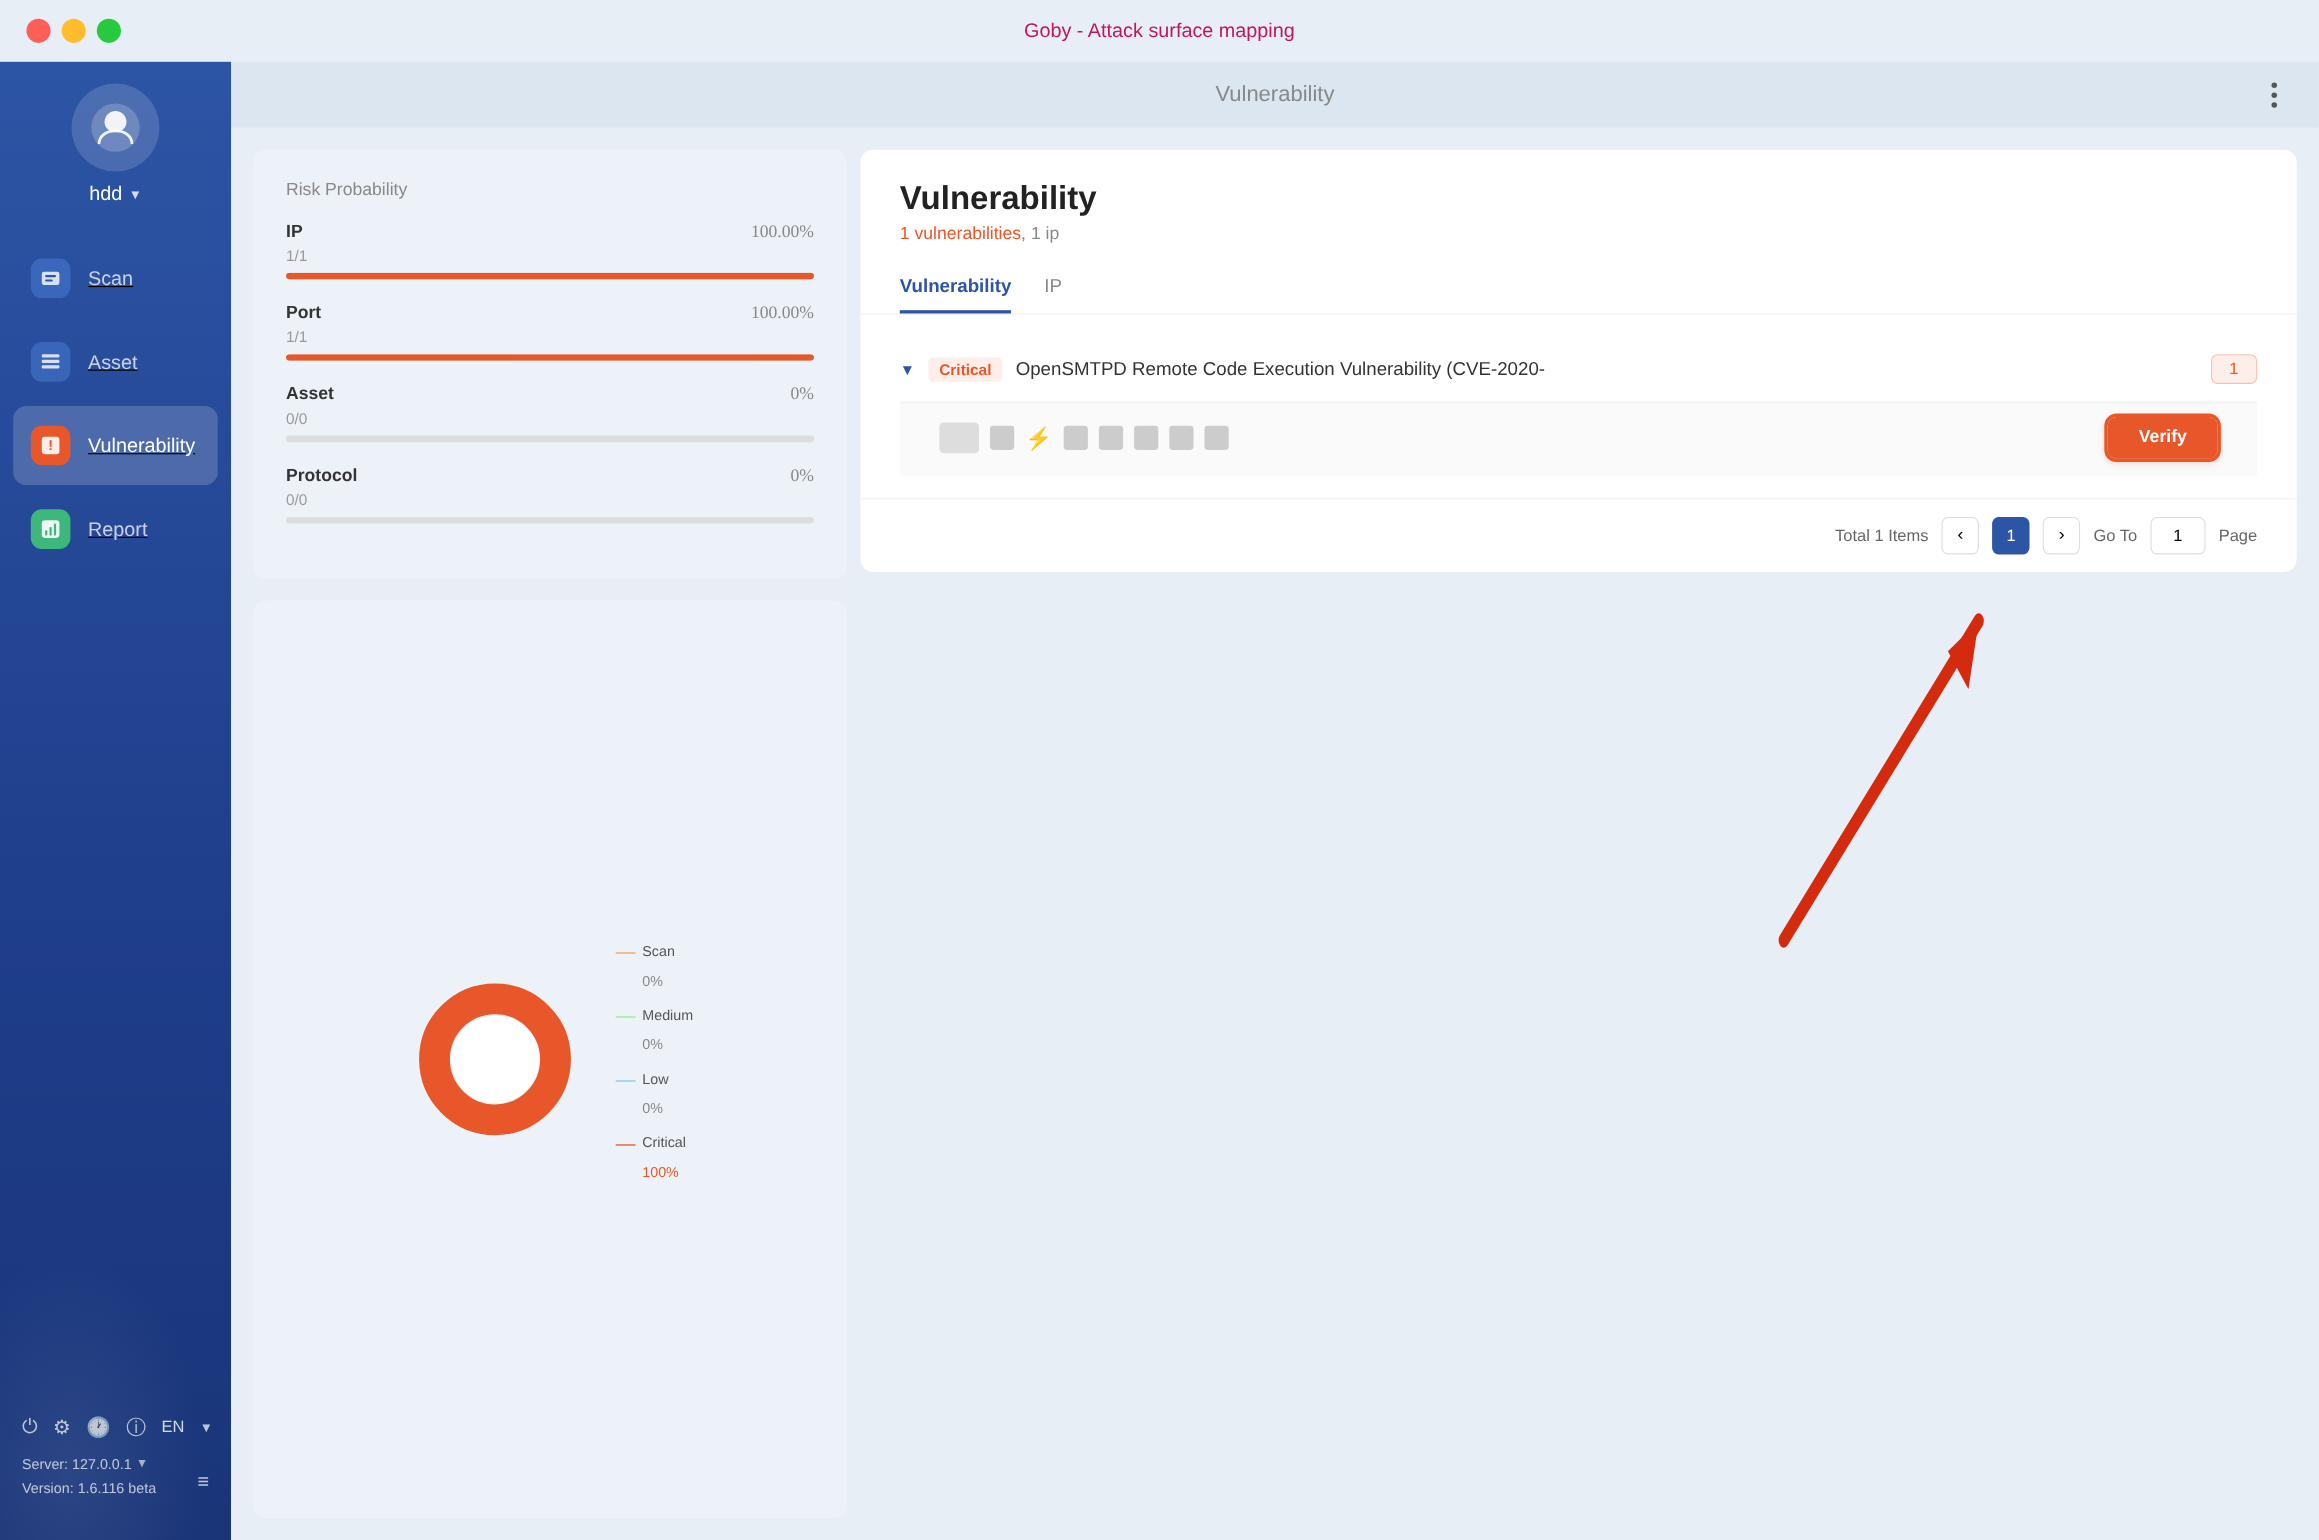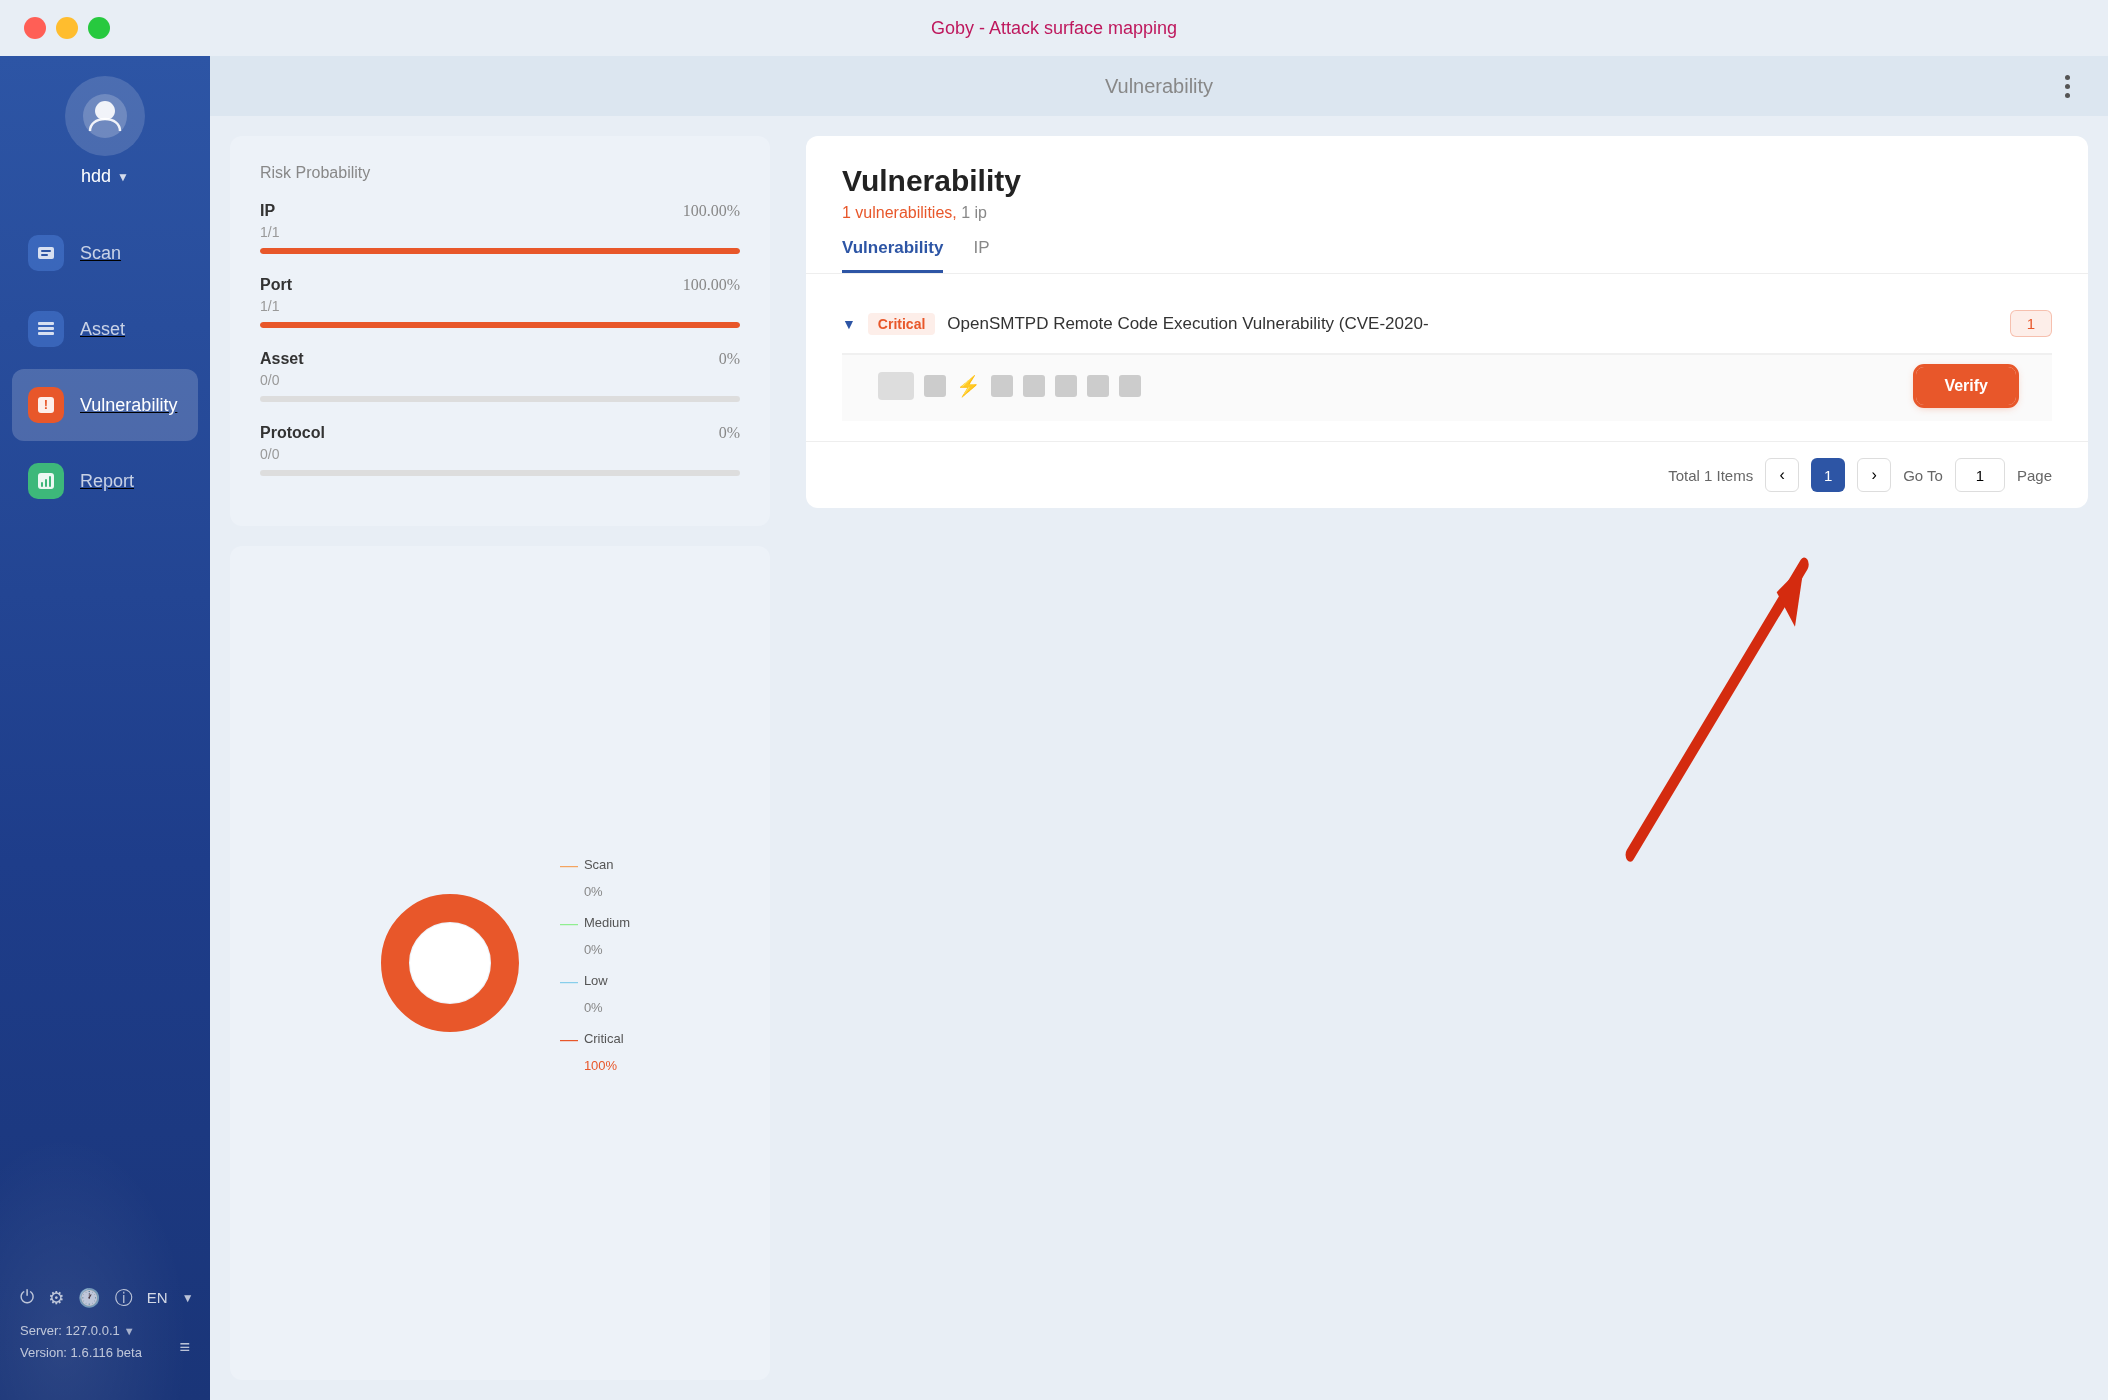--- a/index.html
+++ b/index.html
@@ -204,21 +204,21 @@
       flex: 1;
       text-align: center;
     }
 
     
     .panels {
       display: flex;
       flex: 1;
       overflow: hidden;
       padding: 20px;
-      gap: 36px;
+      gap: 12px;
     }
 
     
     .left-panel {
       width: 540px;
       flex-shrink: 0;
       display: flex;
       flex-direction: column;
       gap: 0;
     }
@@ -314,21 +314,21 @@
       border-bottom: 1px solid #eee;
     }
     .vuln-title {
       font-size: 30px;
       font-weight: 700;
       color: #222;
       margin-bottom: 6px;
     }
     .vuln-subtitle {
       font-size: 16px;
-      margin-bottom: 16px;
+      margin-bottom: 28px;
     }
     .vuln-count { color: #e8572a; }
     .vuln-tabs {
       display: flex;
       gap: 30px;
     }
     .vuln-tab {
       font-size: 17px;
       padding-bottom: 12px;
       cursor: pointer;

